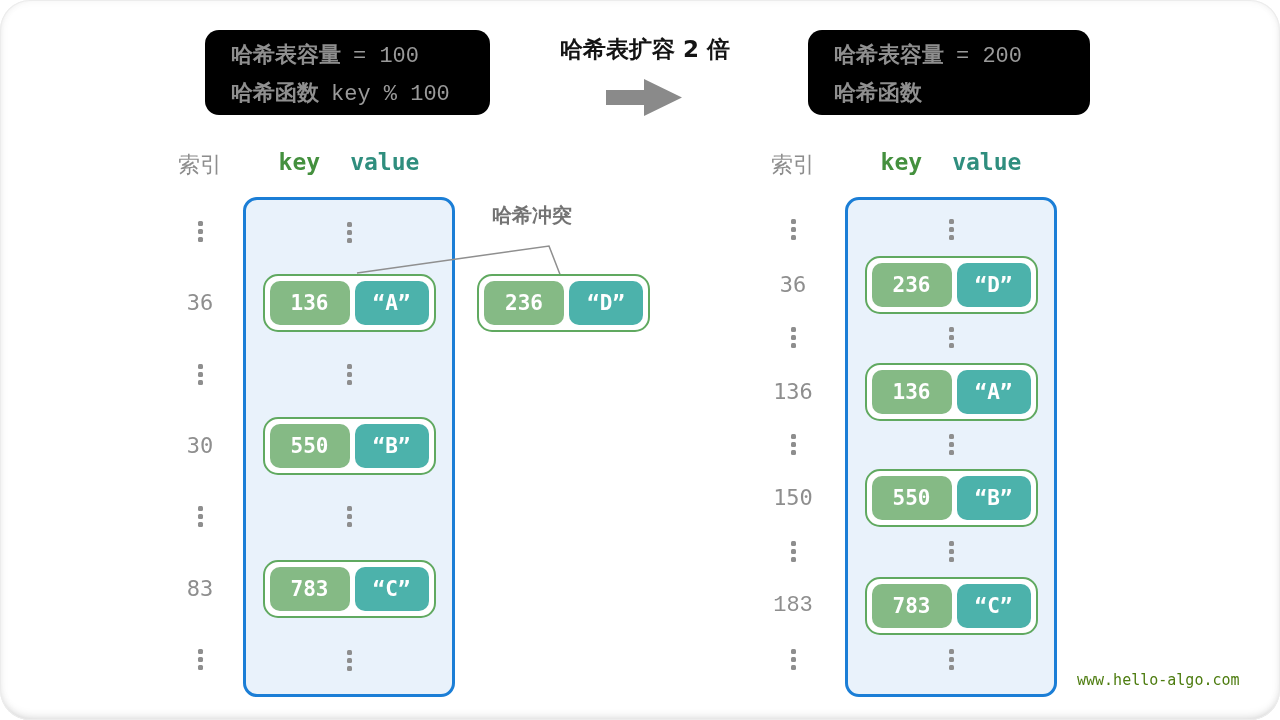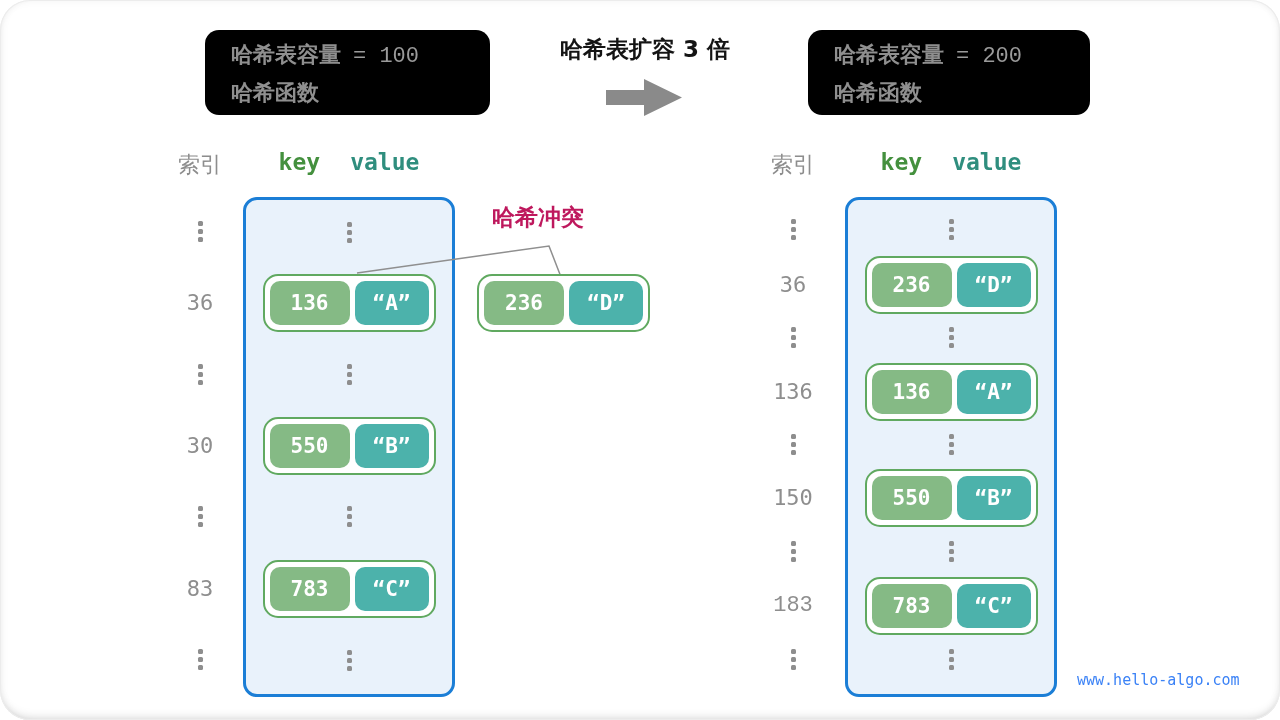--- a/index.html
+++ b/index.html
@@ -64,48 +64,49 @@
   .cell{
     height:44px;border-radius:10px;display:flex;align-items:center;justify-content:center;
     color:#fff;font-size:21px;font-weight:bold;font-family:"DejaVu Sans Mono",monospace;
     white-space:nowrap;
   }
   .cell.key{width:80px;background:#85ba85;}
   .cell.val{width:74px;background:#4cb2ab;}
   
   .collision-label{
     position:absolute;left:492px;top:202px;
-    font-family:"DejaVu Sans",sans-serif;font-weight:bold;font-size:23px;color:#be185d;
+    font-family:"DejaVu Sans",sans-serif;font-weight:bold;font-size:20px;color:#737373;
     white-space:nowrap;
   }
   #free-pair{position:absolute;left:477px;top:274px;}
   
   .lines-overlay{position:absolute;left:0;top:0;width:1280px;height:720px;pointer-events:none;}
   
   .watermark{
-    position:absolute;left:1077px;top:671px;color:#3b82f6;font-size:15px;
+    position:absolute;left:1077px;top:671px;color:#4d7c0f;font-size:15px;
     font-family:"DejaVu Sans Mono",monospace;white-space:nowrap;
   }
 </style>
 </head>
 <body>
 
 <div class="canvas">
 
   <div class="info-box" id="info-left">
     <div class="info-line">
       <span class="cn-label">哈希表容量</span>
       <span class="mono-val">= 100</span>
     </div>
     <div class="info-line">
       <span class="cn-label">哈希函数</span>
-    </div>
-  </div>
-
-  <div class="expand-title">哈希表扩容 3 倍</div>
+      <span class="mono-val">key % 100</span>
+    </div>
+  </div>
+
+  <div class="expand-title">哈希表扩容 2 倍</div>
   <div class="arrow-wrap">
     <svg width="76" height="37" viewBox="0 0 76 37">
       <polygon points="0,11 38,11 38,0 76,18.5 38,37 38,26 0,26" fill="#8a8a8a"></polygon>
     </svg>
   </div>
 
   <div class="info-box" id="info-right">
     <div class="info-line">
       <span class="cn-label">哈希表容量</span>
       <span class="mono-val">= 200</span>

